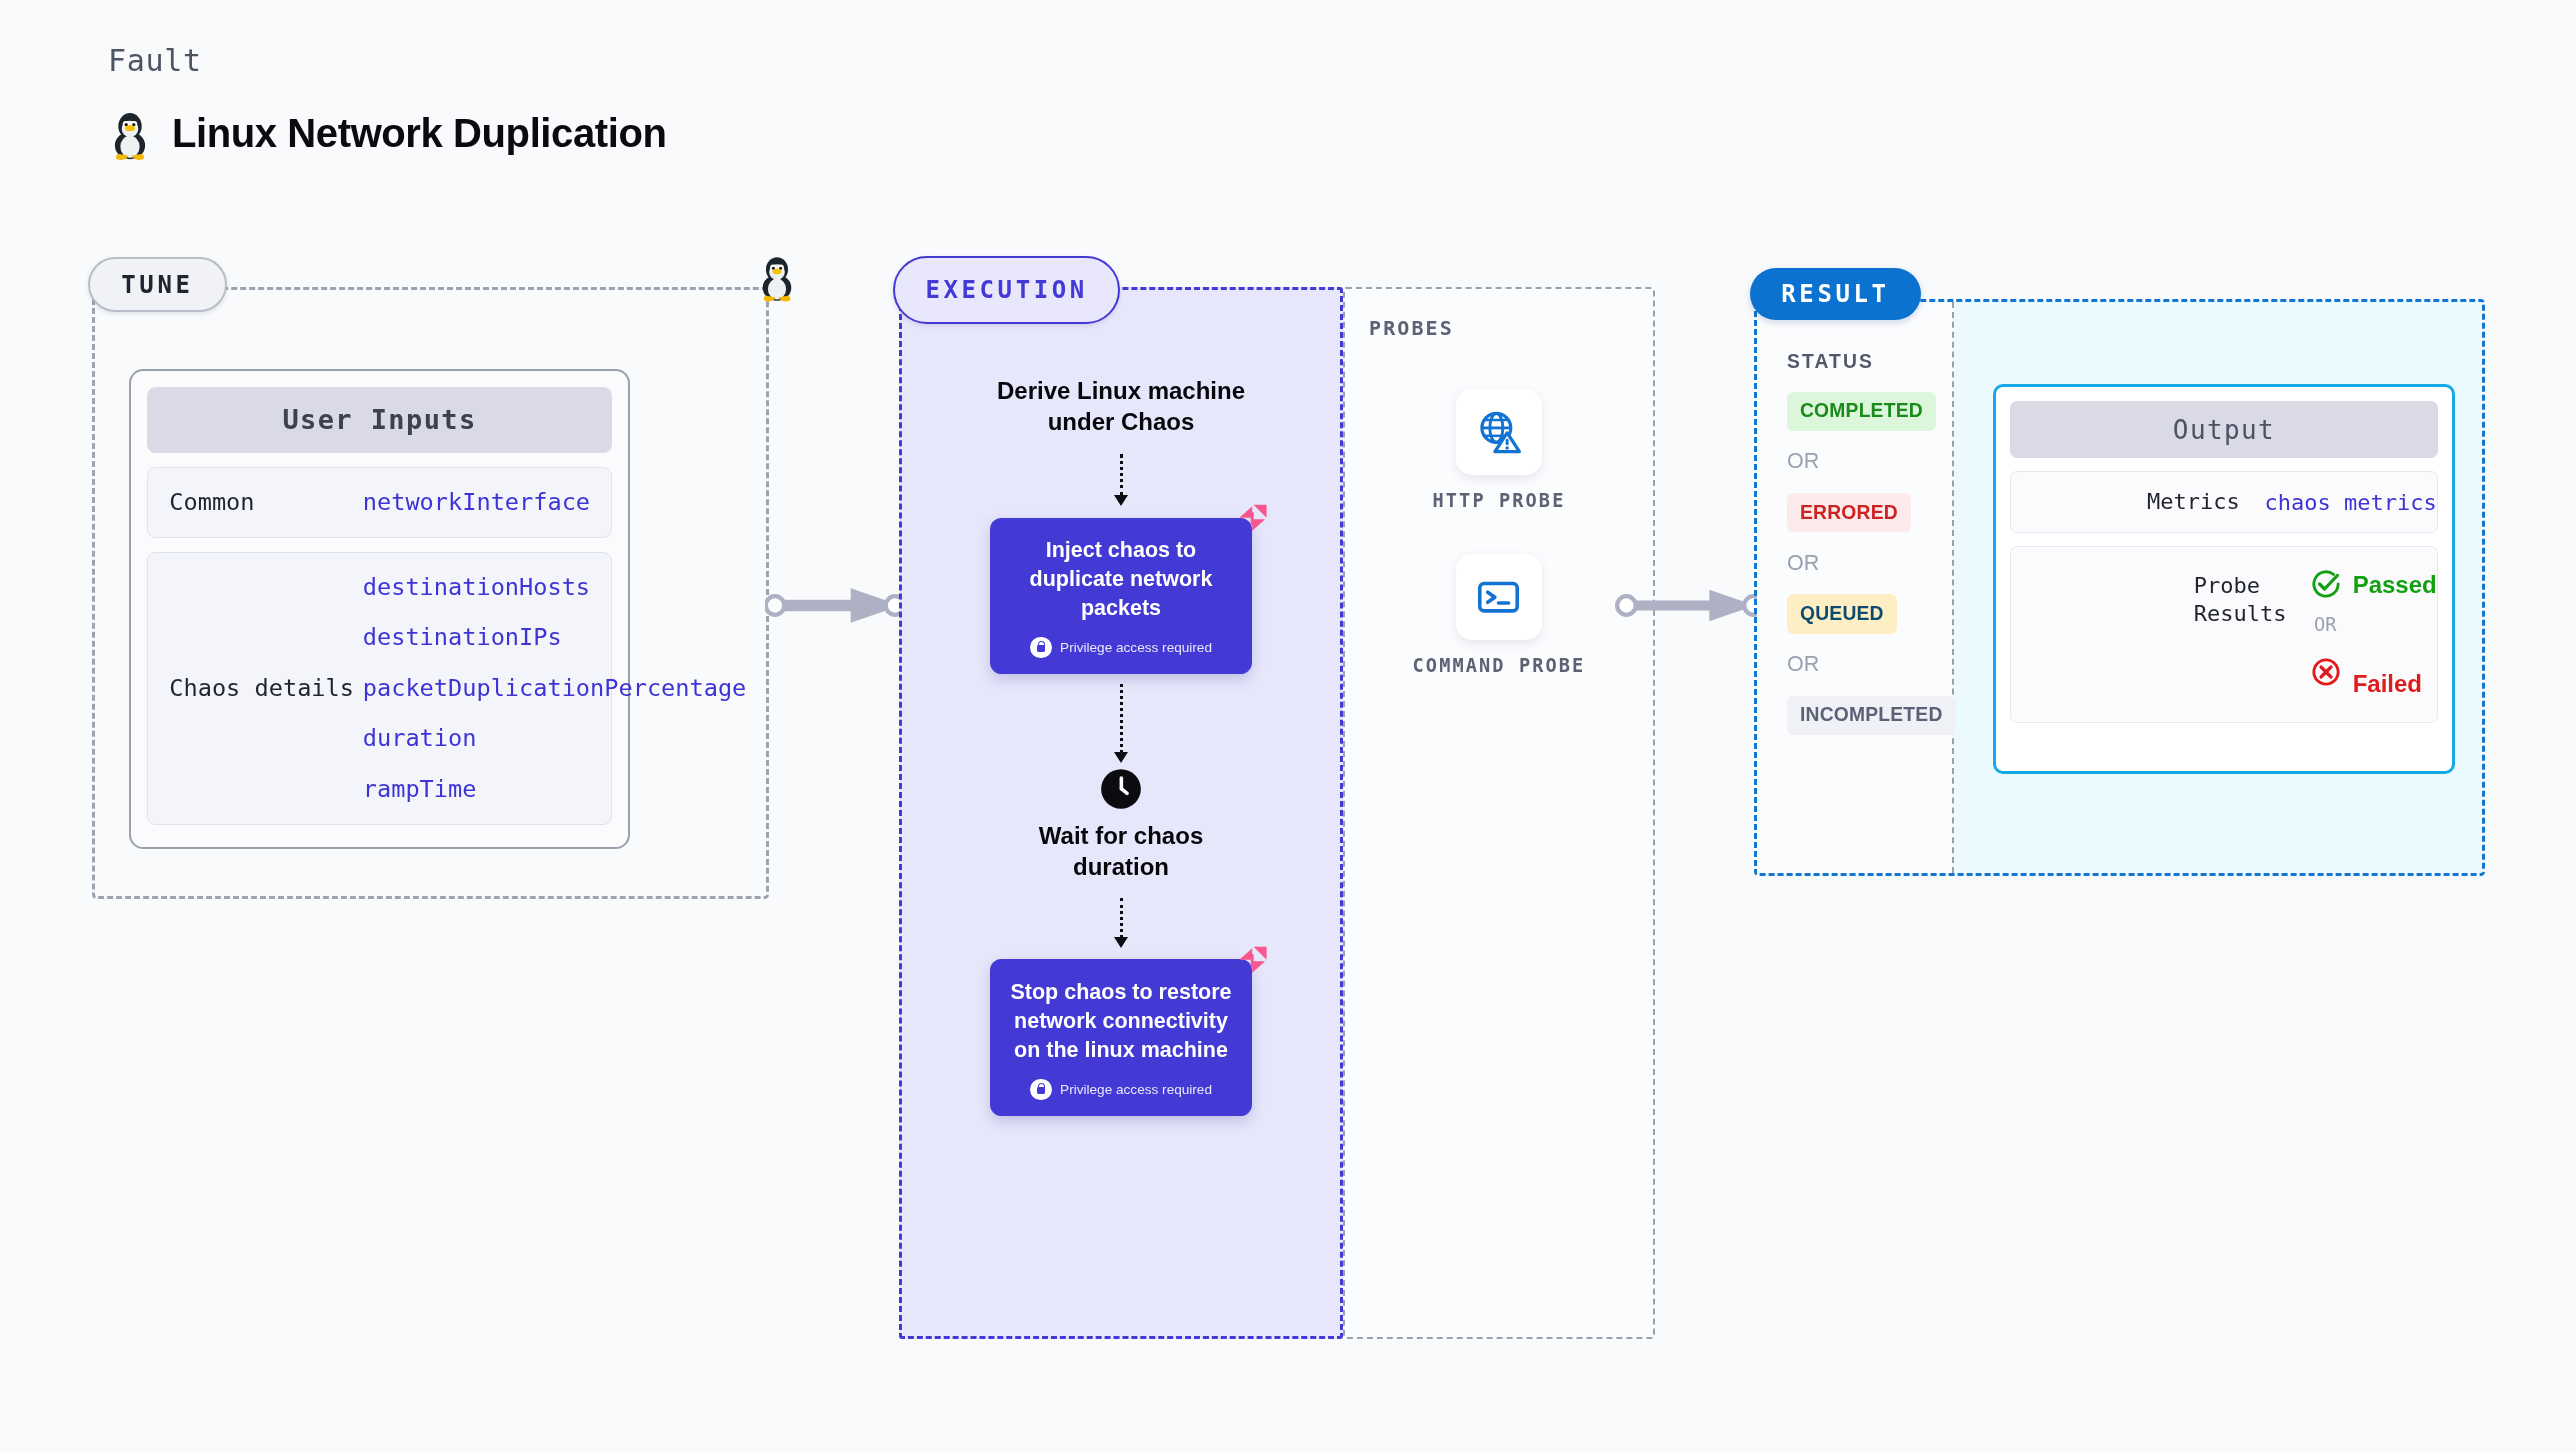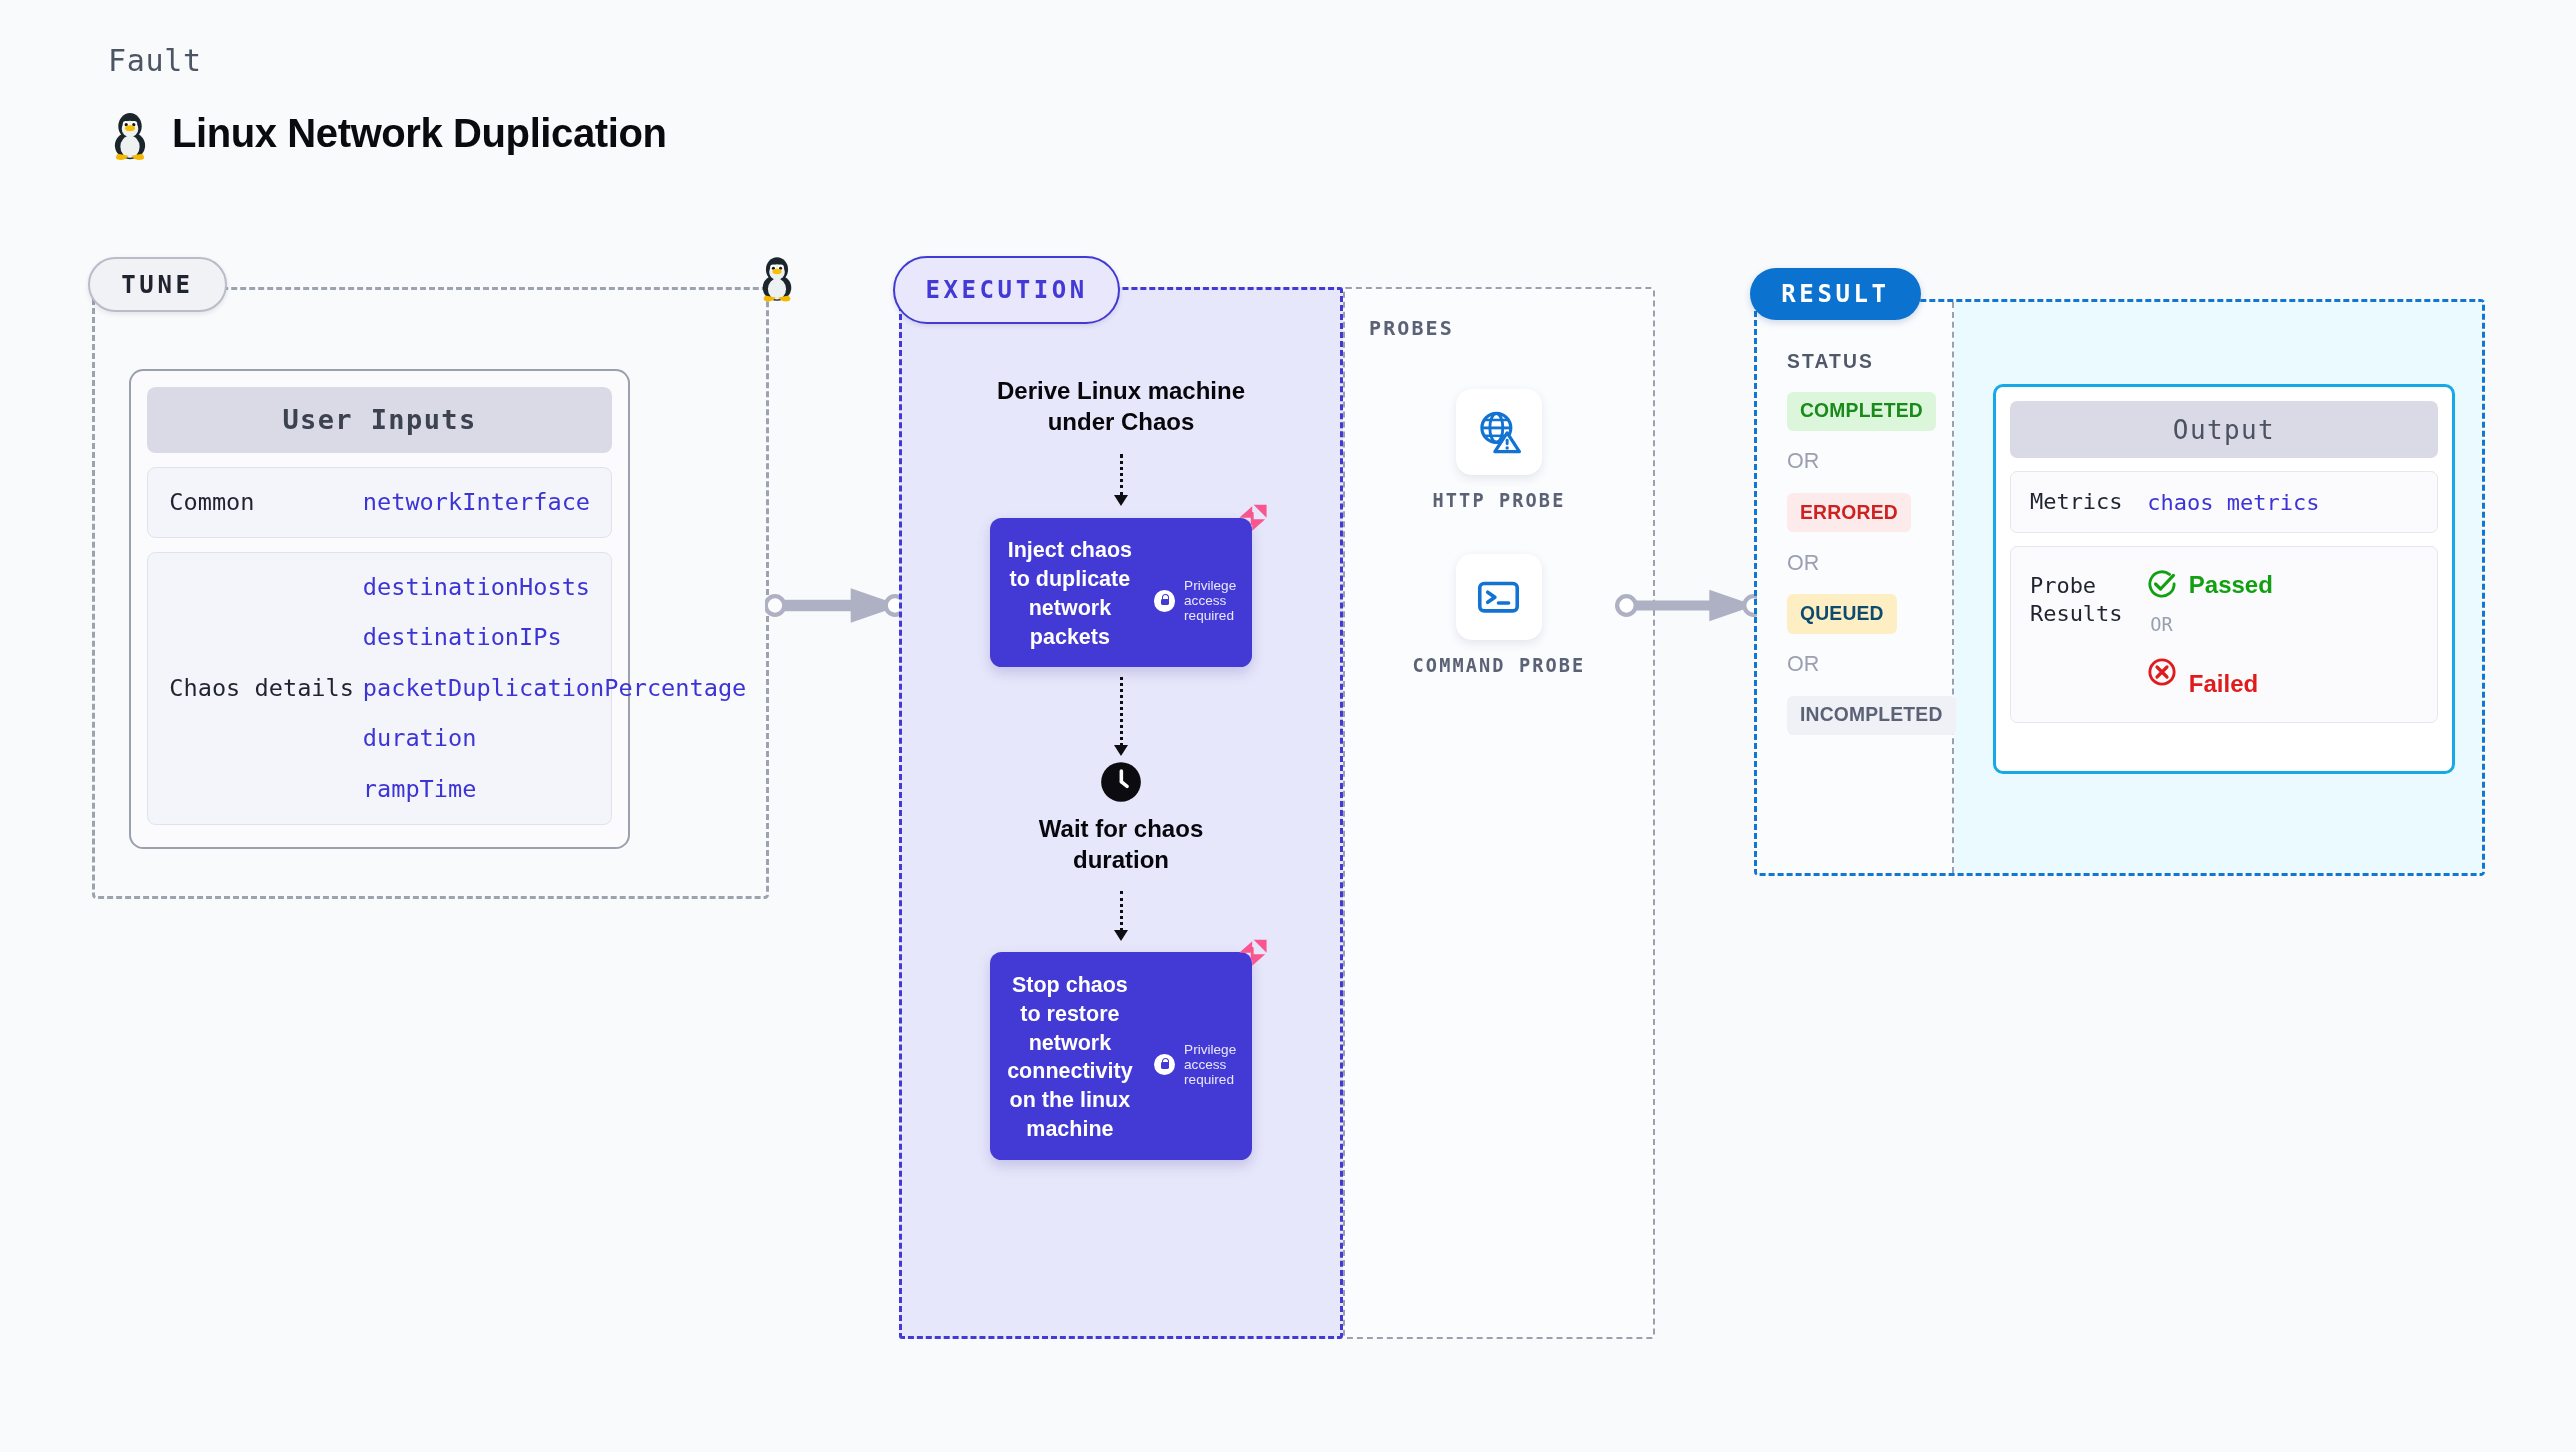--- a/index.html
+++ b/index.html
@@ -98,23 +98,22 @@
     width: 0; border-left: 3.6px dotted #0d0d12; height: 42px;
   }
   .dotted-arrow .head {
     width: 0; height: 0; margin-top: -1.4px;
     border-left: 7.9px solid transparent; border-right: 7.9px solid transparent;
     border-top: 11.5px solid #0d0d12;
   }
   .chaos-card {
     position: relative; width: 262px; background: #4339d4;
     border-radius: 11.5px; padding: 18.6px 15.8px 15.8px;
-    display: flex; flex-direction: row; align-items: center;
+    display: flex; flex-direction: column; align-items: center;
     box-shadow: 0 5.7px 13px rgba(40,30,140,.18);
-    gap: 20px;
   }
   .chaos-card .card-title {
     color: #ffffff; font-size: 21.5px; font-weight: 700;
     text-align: center; line-height: 1.34;
   }
   .priv-badge {
     margin-top: 14.3px; display: flex; align-items: center; gap: 8.6px;
   }
   .priv-badge .lock {
     width: 21.5px; height: 21.5px; border-radius: 50%; background: #ffffff;
@@ -197,21 +196,21 @@
     padding: 14.3px;
   }
   #output-header {
     background: #d9dae5; border-radius: 7.2px; height: 57px;
     display: flex; align-items: center; justify-content: center;
     font-family: "DejaVu Sans Mono", monospace;
     font-size: 26px; color: #4b5263; letter-spacing: 1.4px;
   }
   .output-row {
     margin-top: 13px; background: #fbfbfd; border: 1.4px solid #e4e7ef;
-    border-radius: 7.2px; display: flex; align-items: center; padding: 15.8px 0;
+    border-radius: 7.2px; display: flex; align-items: center; padding: 15.8px 0; justify-content: flex-end;
   }
   .output-row .out-label {
     width: 136px; flex: none; padding-left: 18.6px;
     font-family: "DejaVu Sans Mono", monospace;
     font-size: 22px; color: #1f2430; line-height: 1.3;
   }
   .out-metric-value {
     font-family: "DejaVu Sans Mono", monospace;
     font-size: 22px; color: #3d34d6;
   }

